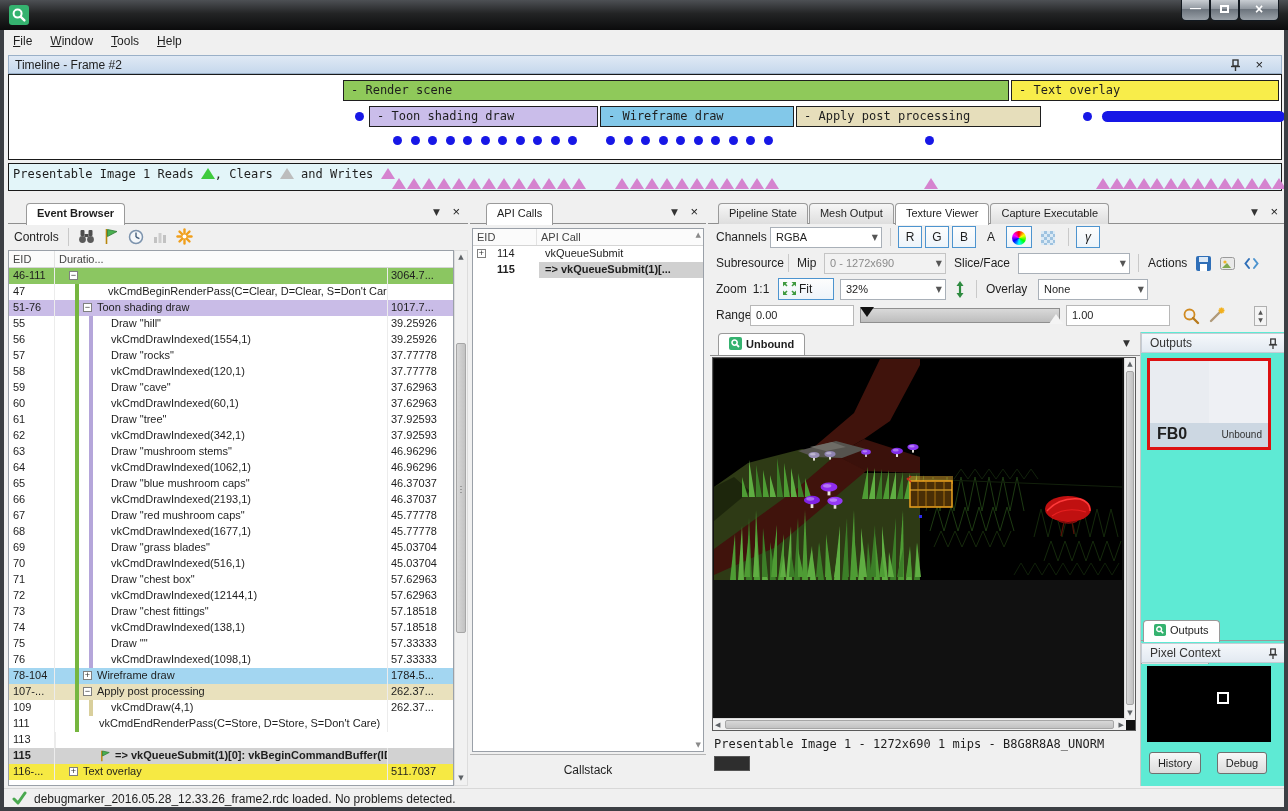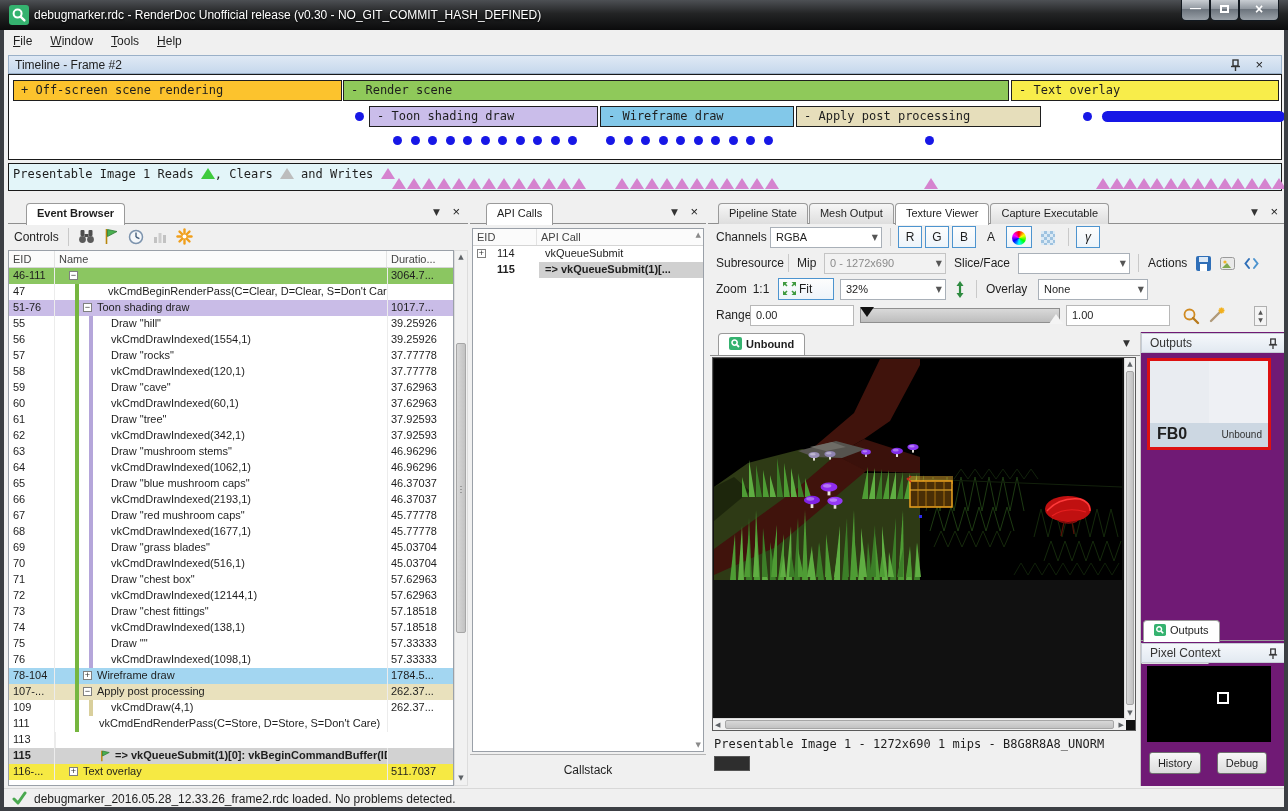--- a/index.html
+++ b/index.html
@@ -78,41 +78,39 @@
 <body>
 
 <div class="screen">
 
   <div class="titlebar">
     <svg class="abs" style="left:9px;top:5px" width="20" height="20" viewBox="0 0 20 20">
       <rect x="0" y="0" width="20" height="20" rx="3" fill="#35b26f"></rect>
       <circle cx="8.6" cy="8.6" r="4" fill="none" stroke="#fff" stroke-width="2"></circle>
       <line x1="11.8" y1="11.8" x2="15.4" y2="15.4" stroke="#fff" stroke-width="2.4" stroke-linecap="round"></line>
     </svg>
-    <span class="ttl">debugmarker.rdc - RenderDoc Unofficial release (v0.30 - NO_GIT_COMMIT_HASH_DEFINED)</span>
     <div class="winbtn" style="left:1181px;width:29px;font-size:11px;line-height:17px;">—</div>
     <div class="winbtn" style="left:1210px;width:29px;">
       <span style="display:inline-block;width:9px;height:8px;border:2px solid #fff;margin-top:5px;"></span>
     </div>
     <div class="winbtn close" style="left:1239px;width:40px;font-size:14px;line-height:18px;">×</div>
   </div>
 
   <div class="menubar"><span class="menu-item"><u>F</u>ile</span><span class="menu-item"><u>W</u>indow</span><span class="menu-item"><u>T</u>ools</span><span class="menu-item"><u>H</u>elp</span></div>
 
   <div class="tl-head">
     <span>Timeline - Frame #2</span>
     <svg class="abs" style="right:40px;top:3px" width="11" height="13" viewBox="0 0 11 13">
       <rect x="3" y="1" width="5" height="6" fill="none" stroke="#333" stroke-width="1.4"></rect>
       <line x1="1" y1="7.5" x2="10" y2="7.5" stroke="#333" stroke-width="1.4"></line>
       <line x1="5.5" y1="8" x2="5.5" y2="12" stroke="#333" stroke-width="1.4"></line>
     </svg>
     <span class="abs" style="right:18px;top:1px;font-size:13px;color:#222">×</span>
   </div>
   <div class="tl-body" id="tl-body">
-      <div class="tl-bar mono" style="left: 4px; top: 5px; width: 329px; background: rgb(252, 195, 45);">+ Off-screen scene rendering</div>
       <div class="tl-bar mono" style="left: 1002px; top: 5px; width: 268px; background: rgb(248, 237, 74);">- Text overlay</div>
       <div class="tl-bar mono" style="left: 334px; top: 5px; width: 666px; background: rgb(143, 201, 90);">- Render scene</div>
       <div class="tl-bar mono" style="left: 360px; top: 31px; width: 229px; background: rgb(202, 189, 234);">- Toon shading draw</div>
       <div class="tl-bar mono" style="left: 591px; top: 31px; width: 194px; background: rgb(130, 200, 233);">- Wireframe draw</div>
       <div class="tl-bar mono" style="left: 787px; top: 31px; width: 245px; background: rgb(230, 222, 187);">- Apply post processing</div>
       <div class="dot" style="left: 346px; top: 37px;"></div>
       <div class="dot" style="left: 1074px; top: 37px;"></div>
       <div style="position: absolute; left: 1093px; top: 36px; width: 183px; height: 11px; border-radius: 6px; background: rgb(23, 23, 230);"></div>
       <div class="dot" style="left: 384px; top: 61px;"></div>
       <div class="dot" style="left: 401.5px; top: 61px;"></div>
@@ -218,21 +216,20 @@
             <line x1="1.5" y1="8.5" x2="15.5" y2="8.5"></line>
           <line x1="3.5" y1="3.5" x2="13.5" y2="13.5"></line>
             <line x1="13.5" y1="3.5" x2="3.5" y2="13.5"></line>
         </g>
           <circle cx="8.5" cy="8.5" r="2" fill="#fff"></circle>
       </svg>
     </div>
     <div class="abs list-border" style="left:0;top:48px;width:446px;height:536px;overflow:hidden;">
       <div class="colhdr">
         <div style="width:46px;">EID</div>
-        <div style="flex:1;">Name</div>
         <div style="width:66px;border-right:none;">Duratio...</div>
       </div>
       <div id="eb-rows">
           <div class="ebrow" style="background: rgb(139, 198, 97);">
             <div class="eid">46-111</div>
             <div class="nm">
               <div class="expander" style="left: 14px;">−</div>
               <span style="position: absolute; left: 28px; top: 1px; white-space: nowrap; margin-top: 32px;">Render scene</span>
             </div>
             <div class="dur">3064.7...</div>
@@ -828,21 +825,21 @@
       </div>
       <div class="sb" style="left:0;bottom:0;height:12px;width:413px;border-width:1px 0 0 0;">
         <span class="abs" style="left:2px;top:2px;font-size:7px;color:#5e6266;font-family:'DejaVu Sans',sans-serif">◀</span>
         <div class="abs" style="left:12px;top:1px;right:12px;bottom:1px;background:linear-gradient(#d8d8d8,#c2c2c2);border:1px solid #a6a6a6;border-radius:2px;"></div>
         <span class="abs" style="right:2px;top:2px;font-size:7px;color:#5e6266;font-family:'DejaVu Sans',sans-serif">▶</span>
       </div>
     </div>
     <div class="abs mono" style="left:6px;top:535px;font-size:12px;white-space:nowrap;">Presentable Image 1 - 1272x690 1 mips - B8G8R8A8_UNORM</div>
     <div class="abs" style="left:6px;top:554px;width:36px;height:15px;background:#2e2e2e;border:1px solid #555;"></div>
 
-    <div class="abs" style="left:432px;top:130px;width:146px;height:454px;background:#701a75;border-left:1px solid #c9c9c9;">
+    <div class="abs" style="left:432px;top:130px;width:146px;height:454px;background:#5eead4;border-left:1px solid #c9c9c9;">
       <div class="hdrbar" style="left:0;top:1px;width:146px;">
         <span>Outputs</span>
         <svg class="abs" style="right:8px;top:4px" width="10" height="12" viewBox="0 0 11 13">
           <rect x="3" y="1" width="5" height="6" fill="none" stroke="#333" stroke-width="1.4"></rect>
           <line x1="1" y1="7.5" x2="10" y2="7.5" stroke="#333" stroke-width="1.4"></line>
           <line x1="5.5" y1="8" x2="5.5" y2="12" stroke="#333" stroke-width="1.4"></line>
         </svg>
       </div>
       <div class="abs" style="left:6px;top:26px;width:124px;height:92px;border:3px solid #dd1111;background:#e9ecf1;">
         <div class="abs" style="right:0;top:0;width:50%;height:64px;background:#eef0f4;"></div>

